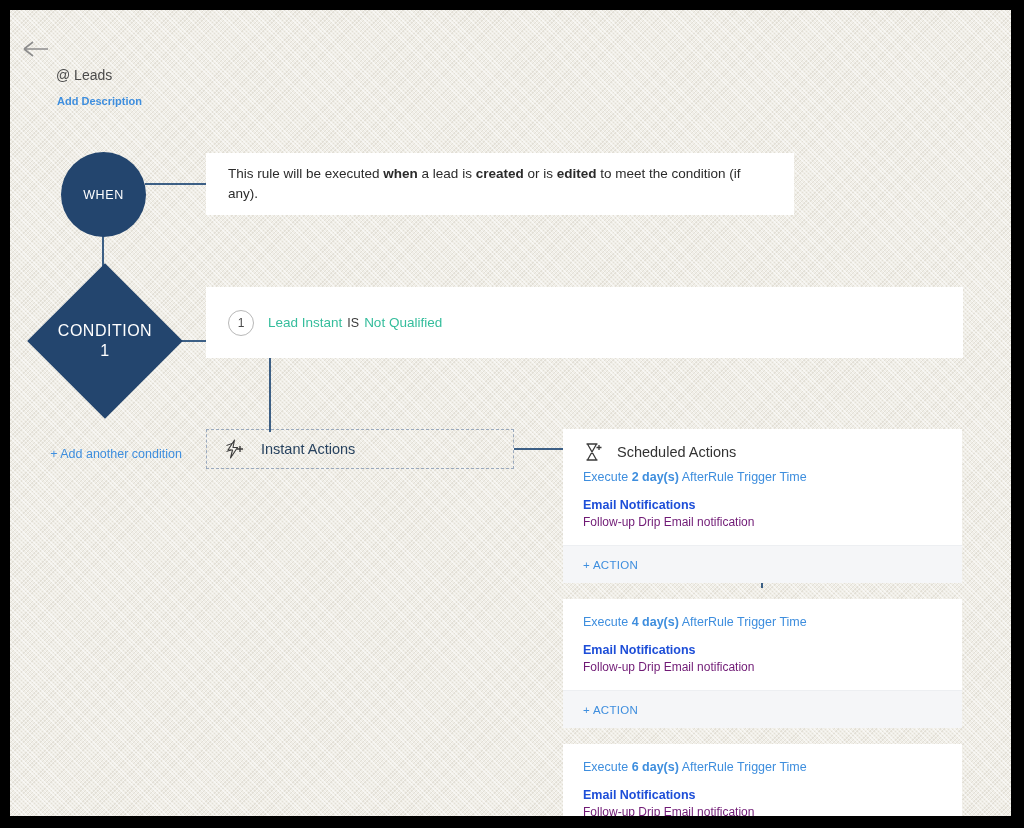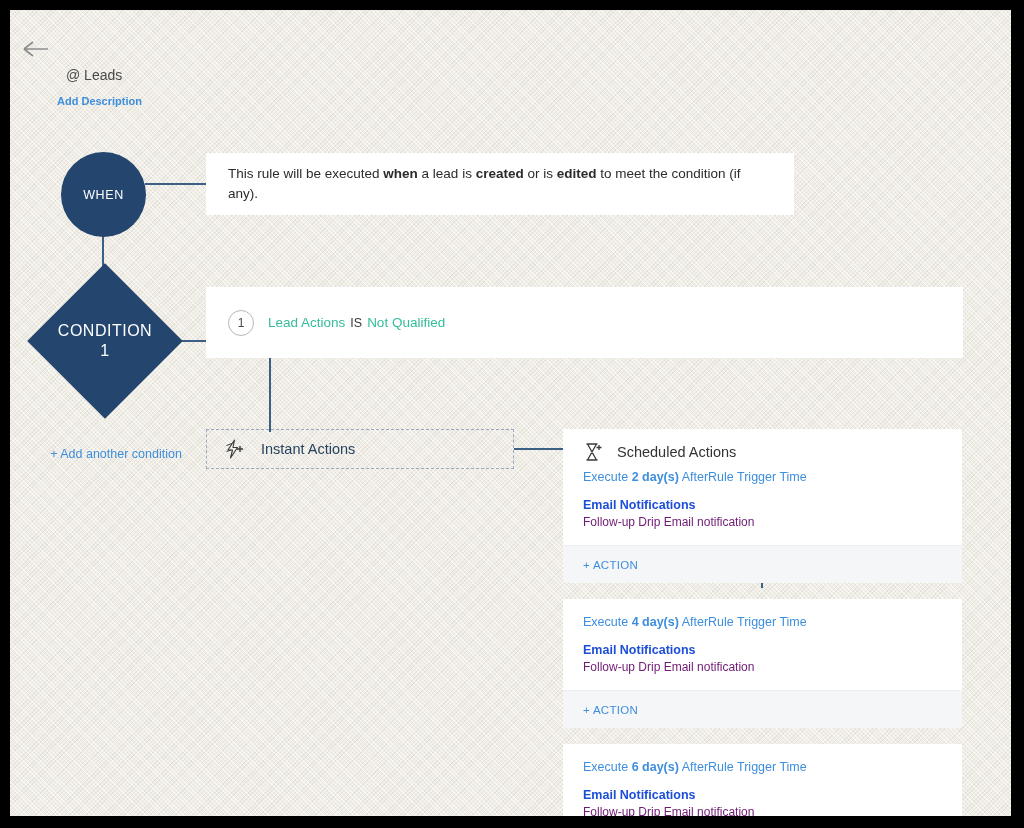--- a/index.html
+++ b/index.html
@@ -36,21 +36,21 @@
     cursor: pointer;
   }
   .back-arrow svg { display: block; }
 
   .page-title {
     position: absolute; left: 44px; top: 30px;
     font-size: 18.5px; font-weight: bold; color: #3b3b3b;
     letter-spacing: -0.1px; white-space: nowrap;
   }
   .page-subtitle {
-    position: absolute; left: 56px; top: 57px;
+    position: absolute; left: 46px; top: 57px;
     font-size: 14px; color: #4a4a4a; white-space: nowrap;
   }
   .add-description {
     position: absolute; left: 47px; top: 85px;
     font-size: 11px; font-weight: bold; color: #3e8ede;
     cursor: pointer; white-space: nowrap;
   }
 
   
   .navy { background: #23456e; }
@@ -191,21 +191,21 @@
   </div>
 
   <div id="condition-node" class="navy"></div>
   <div id="condition-label">
     <span>CONDITION</span>
     <span>1</span>
   </div>
 
   <div class="card" id="condition-card">
     <div class="cond-badge">1</div>
-    <span class="cond-field">Lead Actions</span>
+    <span class="cond-field">Lead Instant</span>
     <span class="cond-op">IS</span>
     <span class="cond-value">Not Qualified</span>
   </div>
 
   <div id="add-condition">+ Add another condition</div>
 
   <div id="instant-actions">
     <span class="ia-icon">
       <svg width="22" height="22" viewBox="0 0 22 22">
         <path d="M11.5 2 L5 12 L9.5 12 L7.5 20 L14.5 9.5 L10 9.5 L11.5 2 Z" fill="none" stroke="#3a3a3a" stroke-width="1.1" stroke-linejoin="round"></path>

